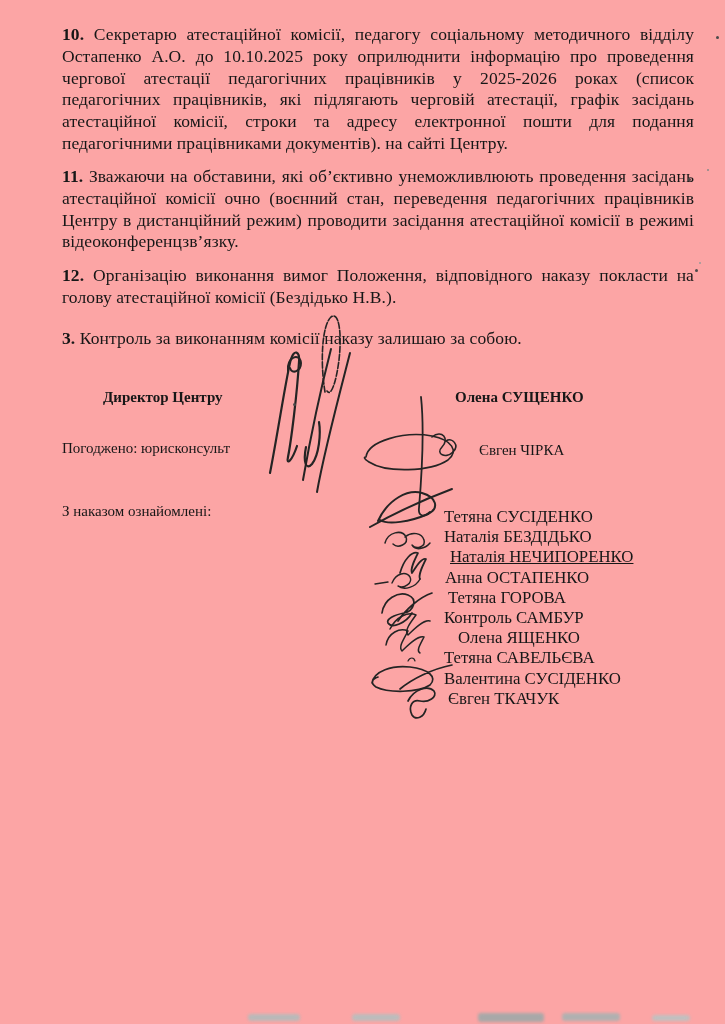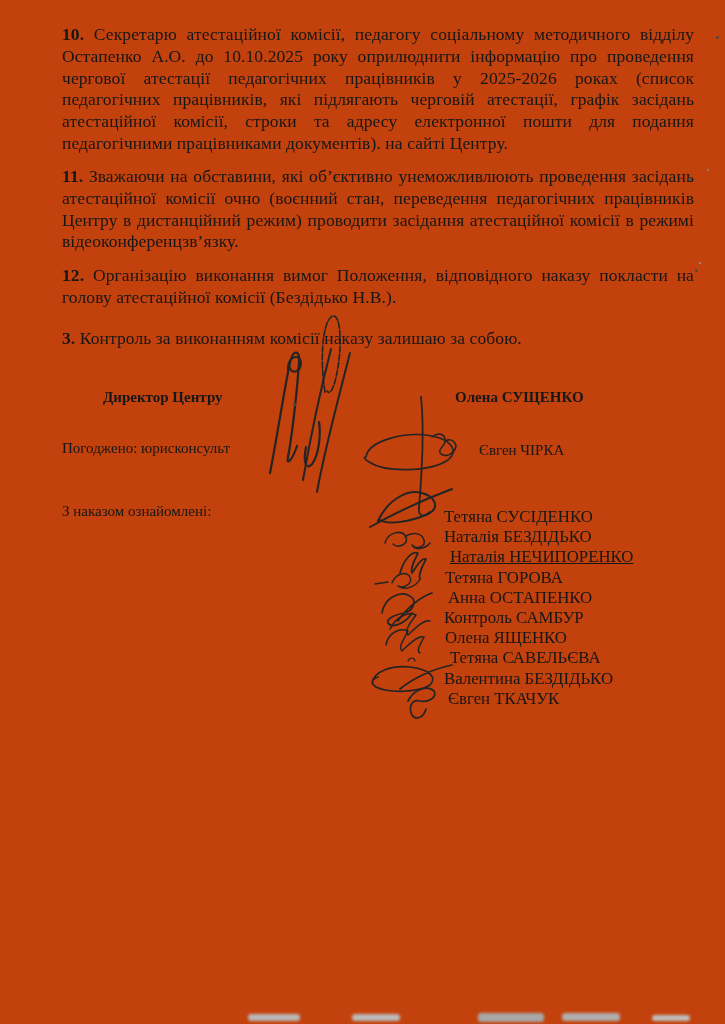--- a/index.html
+++ b/index.html
@@ -6,21 +6,21 @@
   body{
     width:725px;height:1024px;
     background:#ffffff;
     font-family:"Liberation Serif", serif;
     color:#1c1c1c;
     position:relative;
     overflow:hidden;
   }
   .page{
     position:absolute;inset:0;
-    background:#c2410c;
+    background:#fca5a5;
   }
   .para{
     position:absolute;
     left:62px;width:632px;
     margin:0;
     font-size:17.5px;
     line-height:21.8px;
     text-align:justify;
     text-align-last:left;
     letter-spacing:0.1px;
@@ -40,22 +40,22 @@
     left:444px;top:507px;
     font-size:16.8px;
     line-height:20.2px;
     color:#171717;
     white-space:nowrap;
   }
   .ack-name{height:20.2px;}
   .ack-name:nth-child(3){margin-left:6px;text-decoration:underline;}
   .ack-name:nth-child(4){margin-left:1px;}
   .ack-name:nth-child(5){margin-left:4px;}
-  .ack-name:nth-child(7){margin-left:1px;}
-  .ack-name:nth-child(8){margin-left:6px;}
+  .ack-name:nth-child(7){margin-left:14px;}
+  .ack-name:nth-child(8){}
   .ack-name:nth-child(10){margin-left:4px;}
   svg.sig-overlay{
     position:absolute;left:0;top:0;
     pointer-events:none;
   }
   svg.sig-overlay path{
     fill:none;
     stroke:#242424;
     stroke-linecap:round;
     stroke-linejoin:round;
@@ -89,26 +89,26 @@
 
   <div class="sig-line" style="left:62px;top:440px">Погоджено: юрисконсульт</div>
   <div class="sig-line" style="left:479px;top:442px">Євген ЧІРКА</div>
 
   <div class="sig-line" style="left:62px;top:503px">З наказом ознайомлені:</div>
 
   <div class="ack-names">
     <div class="ack-name">Тетяна СУСІДЕНКО</div>
     <div class="ack-name">Наталія БЕЗДІДЬКО</div>
     <div class="ack-name">Наталія НЕЧИПОРЕНКО</div>
+    <div class="ack-name">Анна ОСТАПЕНКО</div>
     <div class="ack-name">Тетяна ГОРОВА</div>
-    <div class="ack-name">Анна ОСТАПЕНКО</div>
     <div class="ack-name">Контроль САМБУР</div>
     <div class="ack-name">Олена ЯЩЕНКО</div>
     <div class="ack-name">Тетяна САВЕЛЬЄВА</div>
-    <div class="ack-name">Валентина БЕЗДІДЬКО</div>
+    <div class="ack-name">Валентина СУСІДЕНКО</div>
     <div class="ack-name">Євген ТКАЧУК</div>
   </div>
 
   <svg class="sig-overlay" width="725" height="1024" viewBox="0 0 725 1024">
 
     <g>
       <path d="M270,473 C278,432 287,372 291,359 C294,349 300,351 299,362 C297,395 291,442 288,457 C286,466 292,461 297,446" stroke-width="2.2"></path>
       <path d="M303,480 C310,440 322,384 331,349" stroke-width="2"></path>
       <path d="M317,492 C324,452 340,392 350,353" stroke-width="2"></path>
       <path d="M306,447 C303,462 306,471 312,464 C319,455 321,434 319,422" stroke-width="2.2"></path>

